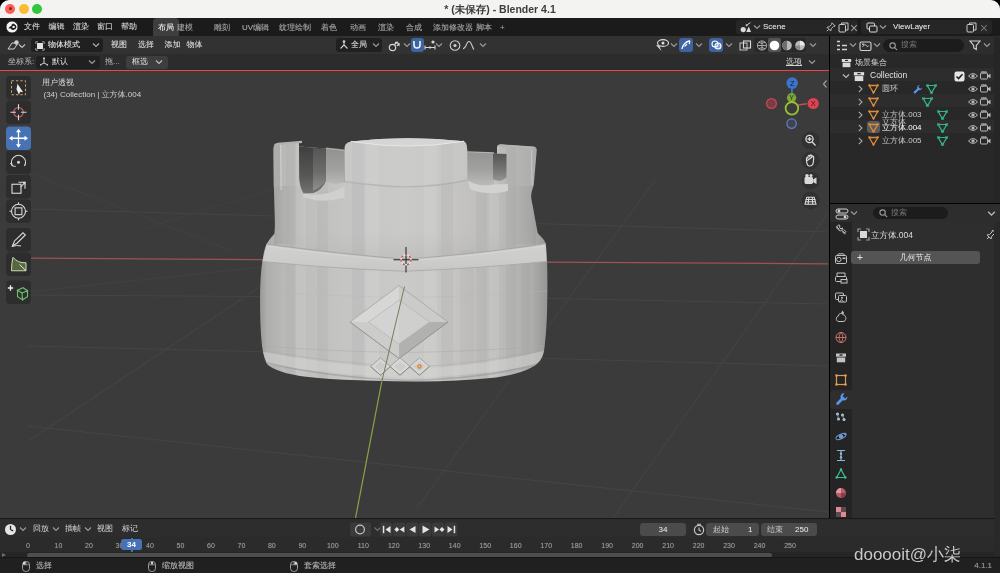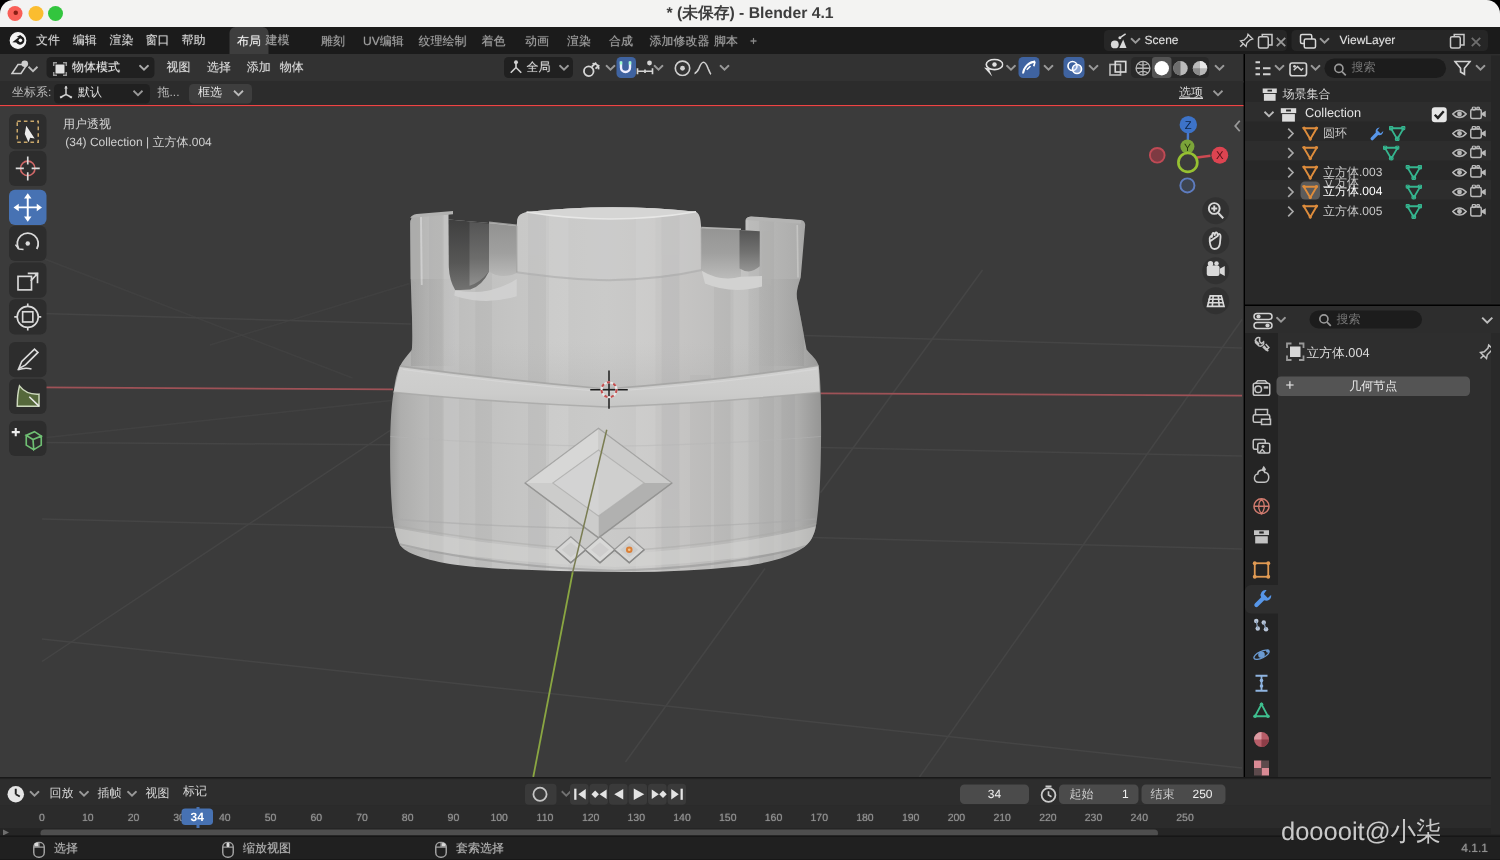--- a/index.html
+++ b/index.html
@@ -876,21 +876,21 @@
       </svg>
     <div class="abs" style="left:33px;top:0;height:17px;line-height:17px;font-size:8px;color:#d5d5d5;">回放</div>
     <svg class="abs" style="left:52px;top:6.5px" width="8" height="5" viewBox="0 0 8 5">
         <path d="M1,0.5 L4,3.5 L7,0.5" stroke="#999" fill="none" stroke-width="1.2"></path>
       </svg>
     <div class="abs" style="left:65px;top:0;height:17px;line-height:17px;font-size:8px;color:#d5d5d5;">插帧</div>
     <svg class="abs" style="left:84px;top:6.5px" width="8" height="5" viewBox="0 0 8 5">
         <path d="M1,0.5 L4,3.5 L7,0.5" stroke="#999" fill="none" stroke-width="1.2"></path>
       </svg>
     <div class="abs" style="left:97px;top:0;height:17px;line-height:17px;font-size:8px;color:#d5d5d5;">视图</div>
-    <div class="abs" style="left:122px;top:0;height:17px;line-height:17px;font-size:8px;color:#d5d5d5;font-family:Liberation Mono, monospace;">标记</div>
+    <div class="abs" style="left:122px;top:0;height:17px;line-height:17px;font-size:8px;color:#d5d5d5;">标记</div>
     <svg class="abs" style="left:349px;top:2px" width="112" height="15" viewBox="0 0 112 15">
       <rect x="1" y="0.5" width="21" height="14" rx="2.5" fill="#3a3a3a"></rect>
       <circle cx="11" cy="7.5" r="4.4" fill="none" stroke="#c4c4c4" stroke-width="1.2"></circle>
       <path d="M25.5,5.5 L28.5,8.5 L31.5,5.5" stroke="#707070" fill="none" stroke-width="1.2"></path>
       <g fill="#3a3a3a">
         <rect x="31" y="0.5" width="12.4" height="14" rx="2.5"></rect>
         <rect x="44" y="0.5" width="12.4" height="14" rx="2.5"></rect>
         <rect x="57" y="0.5" width="12.4" height="14" rx="2.5"></rect>
         <rect x="70" y="0.5" width="12.4" height="14" rx="2.5"></rect>
         <rect x="83" y="0.5" width="12.4" height="14" rx="2.5"></rect>

